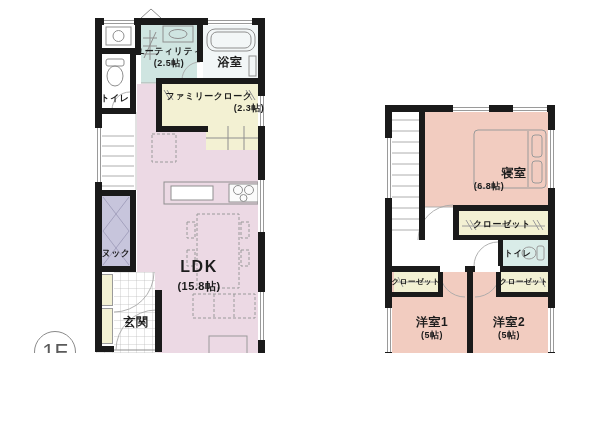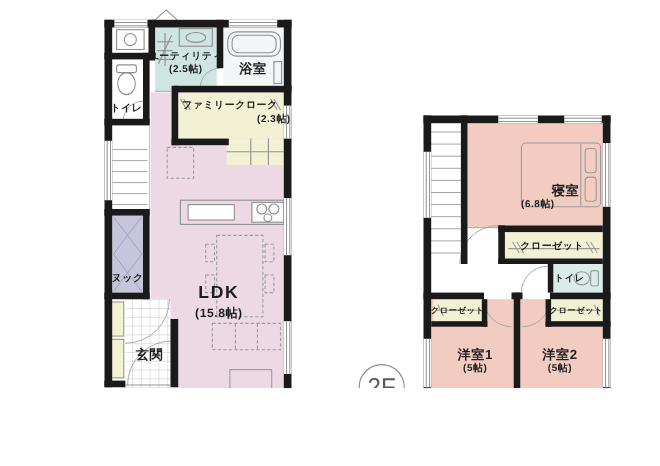--- a/index.html
+++ b/index.html
@@ -314,17 +314,17 @@
   <div class="lbl s9" style="left:489px;top:186px;">(6.8帖)</div>
   <div class="lbl s9" style="left:502px;top:224px;">クローゼット</div>
   <div class="lbl s8" style="left:518px;top:253px;">トイレ</div>
   <div class="lbl s7" style="left:416px;top:282px;">クローゼット</div>
   <div class="lbl s7" style="left:524px;top:282px;">クローゼット</div>
   <div class="lbl s10" style="left:432px;top:322px;">洋室1</div>
   <div class="lbl s9" style="left:432px;top:335px;">(5帖)</div>
   <div class="lbl s10" style="left:509px;top:322px;">洋室2</div>
   <div class="lbl s9" style="left:509px;top:335px;">(5帖)</div>
 
-  <div class="badge" style="left:326px;top:331px;">
-    <span>2F</span>
+  <div class="badge" style="left:34px;top:331px;">
+    <span>1F</span>
   </div>
 
 </div>
 
 </body></html>

